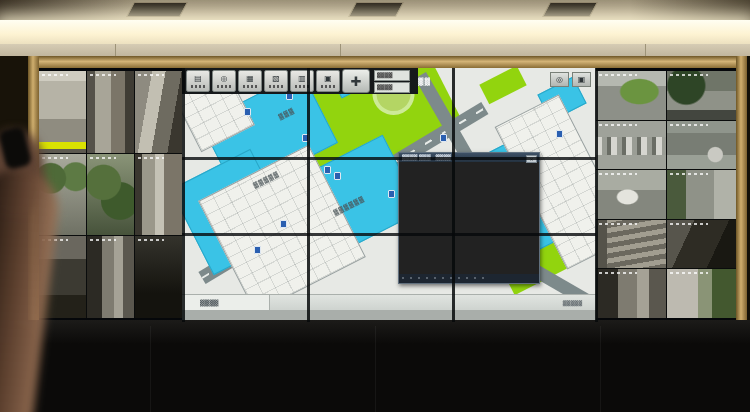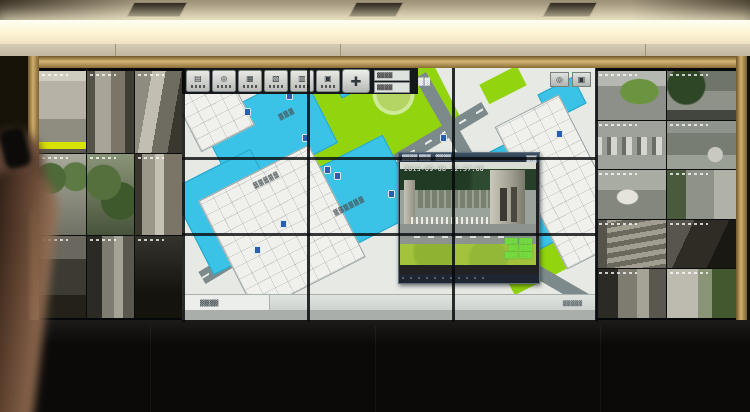--- a/index.html
+++ b/index.html
@@ -258,37 +258,20 @@
             <span class="readout">▓▓▓▓</span>
           </span>
         </div>
 
         <div class="map-mini-btn" style="left:368px;top:4px;">◎</div>
         <div class="map-mini-btn" style="left:390px;top:4px;">▣</div>
 
         <div class="abs" id="popup">
           <div id="popup-title">▓▓▓▓ ▓▓▓ - ▓▓▓▓</div>
           <div id="popup-close">×</div>
-          <div id="popup-video">
-            <i class="pv-sky"></i>
-            <i class="pv-trees"></i>
-            <i class="pv-bldg"></i>
-            <i class="pv-pillar-l"></i>
-            <i class="pv-pillar-r">
-                <i></i>
-                <b></b>
-              </i>
-            <i class="pv-fence"></i>
-            <i class="pv-road">
-                <i></i>
-              </i>
-            <i class="pv-lawn"></i>
-            <span id="popup-ts">2015-09-08 12:57:00</span>
-            <span id="popup-info">▓▓▓ ▓▓▓<br>▓▓ ▓▓▓<br>▓▓▓ ▓▓▓</span>
-          </div>
           <div id="popup-bottom"></div>
         </div>
       </div>
 
       <div class="abs" id="map-status">
         <span class="tab">▓▓▓▓</span>
         <span class="rtext">▓▓▓▓▓</span>
       </div>
       <div class="abs" id="map-lower"></div>
     </div>

